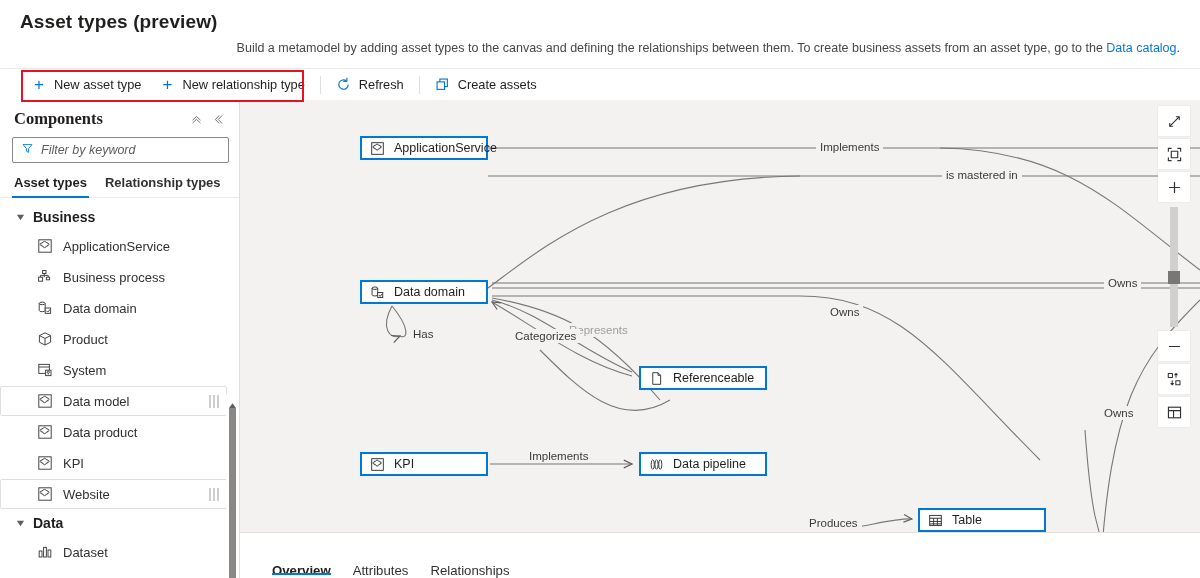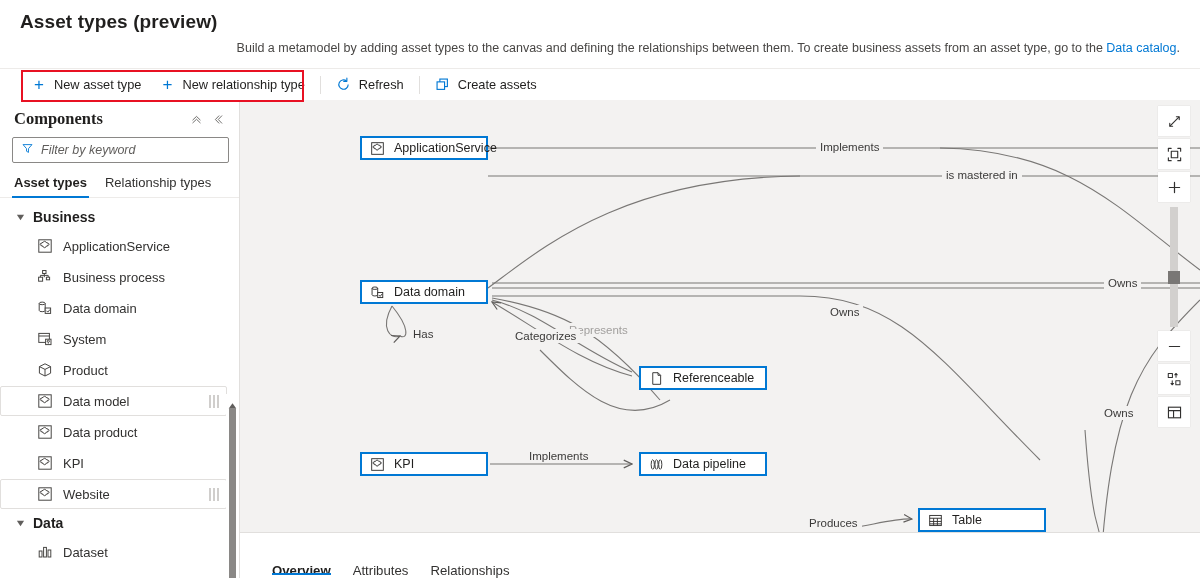--- a/index.html
+++ b/index.html
@@ -92,21 +92,21 @@
     font-size: 12.5px; color: #605e5c;
     font-family: inherit; background: transparent;
     padding: 0;
     font-style: italic;
   }
   .filter-input::placeholder { color: #605e5c; }
 
   .tabs { display: flex; gap: 14px; padding: 9px 12px 0 12px; border-bottom: 1px solid #edebe9; }
   .tab {
     font-size: 13px; color: #323130; padding: 3px 2px 7px 2px;
-    cursor: pointer; position: relative; white-space: nowrap;
+    cursor: pointer; position: relative; white-space: nowrap; font-weight: bold;
   }
   .tab.active { font-weight: 600; color: #201f1e; }
   .tab.active::after {
     content: ""; position: absolute; left: 0; right: 0; bottom: -1px;
     height: 2px; background: #0078d4;
   }
 
   .tree { flex: 1; overflow: hidden; padding-top: 6px; position: relative; }
   .group-row {
     display: flex; align-items: center; gap: 8px;
@@ -344,39 +344,39 @@
               <path d="M2.2 3.4 q0 1.3 3 1.3 q3 0 3-1.3"></path>
               <rect x="8.2" y="8" width="5.4" height="5.4" fill="#fff"></rect>
                 <path d="M9.4 10.7 l1.4 1.4 l2.2-2.6"></path>
             </svg>
           </span>
           <span class="item-label">Data domain</span>
         </div>
 
         <div class="item-row">
           <span class="item-icon">
+            <svg width="16" height="16" viewBox="0 0 16 16" fill="none" stroke="#484644" stroke-width="1" stroke-linejoin="round">
+              <path d="M8 1.8 L13.6 4.6 V11.2 L8 14 L2.4 11.2 V4.6 Z"></path>
+                <path d="M2.4 4.6 L8 7.4 L13.6 4.6 M8 7.4 V14"></path>
+            </svg>
+          </span>
+          <span class="item-label">Product</span>
+        </div>
+
+        <div class="item-row">
+          <span class="item-icon">
             <svg width="16" height="16" viewBox="0 0 16 16" fill="none" stroke="#484644" stroke-width="1">
               <rect x="1.8" y="2.4" width="10.6" height="9"></rect>
                 <path d="M1.8 5 H12.4"></path>
               <rect x="8.6" y="8.2" width="5.4" height="5.4" fill="#fff"></rect>
                 <circle cx="11.3" cy="10.2" r="1.1"></circle>
                 <path d="M11.3 11.4 V12.6"></path>
             </svg>
           </span>
           <span class="item-label">System</span>
-        </div>
-
-        <div class="item-row">
-          <span class="item-icon">
-            <svg width="16" height="16" viewBox="0 0 16 16" fill="none" stroke="#484644" stroke-width="1" stroke-linejoin="round">
-              <path d="M8 1.8 L13.6 4.6 V11.2 L8 14 L2.4 11.2 V4.6 Z"></path>
-                <path d="M2.4 4.6 L8 7.4 L13.6 4.6 M8 7.4 V14"></path>
-            </svg>
-          </span>
-          <span class="item-label">Product</span>
         </div>
 
         <div class="item-row hovered">
           <span class="item-icon">
             <svg width="16" height="16" viewBox="0 0 16 16" fill="none" stroke="#484644" stroke-width="1">
                 <rect x="1.8" y="1.8" width="12.4" height="12.4"></rect>
                 <path d="M6 4.6 q-1.4-.6-1.4.8 q-1.4-.4-1.4 1 q0 1.2 1.4 .8 q-.3 1.4 1.4 1 q.3 1.5 1.6 1.5 q1.3 0 1.6-1.5 q1.7 .4 1.4-1 q1.4 .4 1.4-.8 q0-1.4-1.4-1 q0-1.4-1.4-.8 q-.4-1.3-1.6-1.3 q-1.2 0-1.6 1.3 z"></path>
               </svg>
           </span>
           <span class="item-label">Data model</span>

